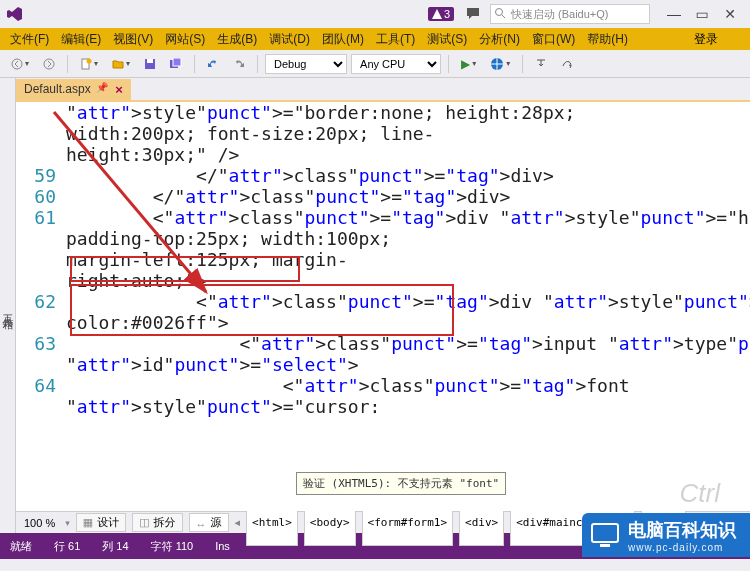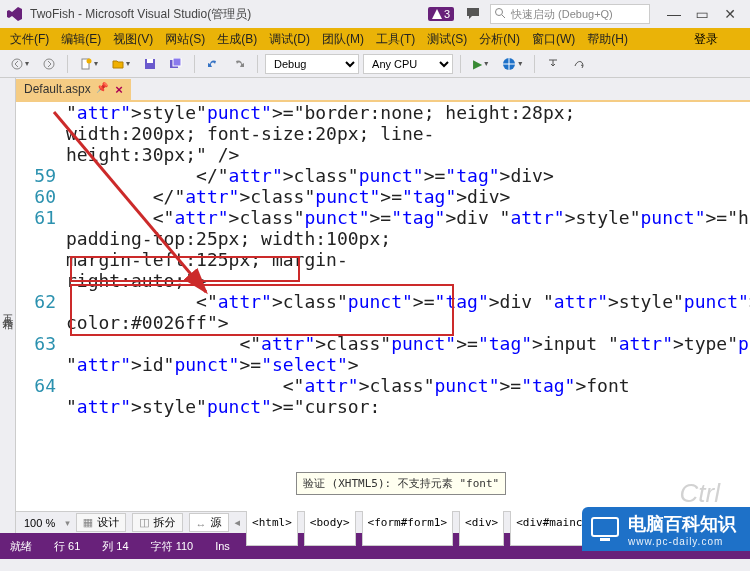--- a/index.html
+++ b/index.html
@@ -40,54 +40,53 @@
   .src .punct { color: #0000ff; }
   .highlight-box { position: absolute; border: 2px solid #cc2a2a; pointer-events: none; }
   .arrow-svg { position: absolute; top: 0; left: 0; pointer-events: none; }
   .bottombar { height: 22px; border-top: 1px solid #ccc; background: #eeeef2; display: flex; align-items: center; font-size: 11px; padding: 0 4px; gap: 6px; }
   .bottombar .zoom { padding: 0 4px; }
   .bottombar .btab { border: 1px solid #ccc; padding: 1px 6px; cursor: pointer; background: #f7f7f7; display:inline-flex; align-items:center; gap:4px;}
   .bottombar .btab.active { background: #fff; }
   .bottombar .crumb { border: 1px solid #ccc; padding: 16px 5px; background: #fff; cursor: pointer; font-family: Consolas, monospace; }
   .statusbar { height: 26px; background: #68217a; color: #fff; display: flex; align-items: center; font-size: 11px; padding: 0 10px; gap: 22px; }
   .tooltip { position: absolute; background: #fffff0; border: 1px solid #888; padding: 3px 6px; font-size: 11px; color: #333; }
-  .brand { position: absolute; right: 0; bottom: 20px; height: 44px; background: #1e71c8; color: #fff; display: flex; align-items: center; padding: 0 14px 0 8px; font-size: 18px; font-weight: bold; border-top-left-radius: 6px; gap: 8px; }
+  .brand { position: absolute; right: 0; bottom: 14px; height: 44px; background: #1e71c8; color: #fff; display: flex; align-items: center; padding: 0 14px 0 8px; font-size: 18px; font-weight: bold; border-top-left-radius: 6px; gap: 8px; }
   .brand .sub { font-size: 10px; font-weight: normal; opacity: .9; letter-spacing: 1px; }
   .watermark { position: absolute; right: 30px; bottom: 62px; font-size: 26px; color: rgba(180,180,180,.6); font-style: italic; pointer-events: none; }
 </style>
 </head>
 <body>
 
 <div class="titlebar">
   <span class="vs-icon">
     <svg width="16" height="16" viewBox="0 0 16 16">
         <path fill="#68217a" d="M11 1l4 2v10l-4 2-6-5-3 2-2-1V5l2-1 3 2 6-5z"></path>
       </svg>
   </span>
-  <span class="title">TwoFish - Microsoft Visual Studio(管理员)</span>
   <span class="spacer"></span>
   <span class="notif">
     <svg width="10" height="10" viewBox="0 0 10 10">
         <path fill="#fff" d="M5 0L0 10h10z"></path>
       </svg>
     <span>3</span>
   </span>
   <span class="feedback">
     <svg width="14" height="14" viewBox="0 0 14 14">
         <path fill="#555" d="M1 1h12v8H6l-3 3V9H1z"></path>
       </svg>
   </span>
   <div class="quicklaunch">
     <span class="ql-icon">
       <svg width="12" height="12" viewBox="0 0 12 12">
           <circle cx="5" cy="5" r="3.5" stroke="#888" fill="none"></circle>
           <line x1="8" y1="8" x2="11" y2="11" stroke="#888"></line>
         </svg>
     </span>
-    <span>快速启动 (Debug+Q)</span>
+    <span>快速启动 (Baidu+Q)</span>
   </div>
   <span class="winbtn">—</span>
   <span class="winbtn">▭</span>
   <span class="winbtn">✕</span>
 </div>
 
 <div class="menubar">
   <span class="mitem">文件(F)</span>
   <span class="mitem">编辑(E)</span>
   <span class="mitem">视图(V)</span>
@@ -145,21 +144,21 @@
       <svg width="12" height="12" viewBox="0 0 12 12">
         <path d="M9 3a4 4 0 00-6 3l-2-1v4h4l-1-2a2 2 0 014-1z" fill="#3673c4"></path>
       </svg>
     </span>
   <span class="tbtn">
       <svg width="12" height="12" viewBox="0 0 12 12">
         <path d="M3 3a4 4 0 016 3l2-1v4H7l1-2a2 2 0 00-4-1z" fill="#888"></path>
       </svg>
     </span>
   <span class="sep"></span>
-  <select style="width:94px"><option>Debug</option></select>
+  <select style="width:82px"><option>Debug</option></select>
   <select style="width:90px"><option>Any CPU</option></select>
   <span class="sep"></span>
   <span class="tbtn play wide dd">▶</span>
   <span class="tbtn wide dd browser-icon">
       <svg width="14" height="14" viewBox="0 0 14 14">
         <circle cx="7" cy="7" r="6" fill="#1e71c8"></circle>
         <path d="M7 1v12M1 7h12" stroke="#fff" stroke-width="1"></path>
       </svg>
     </span>
   <span class="sep"></span>

